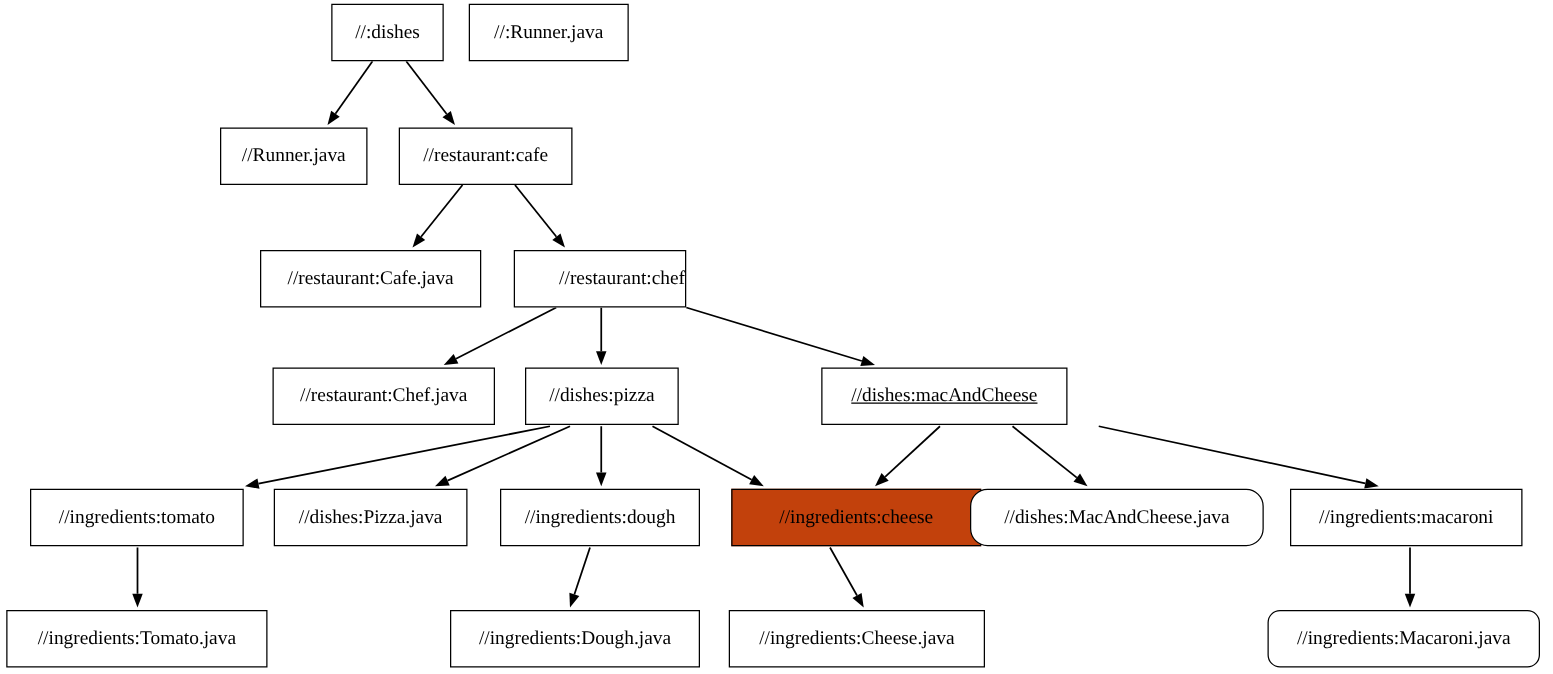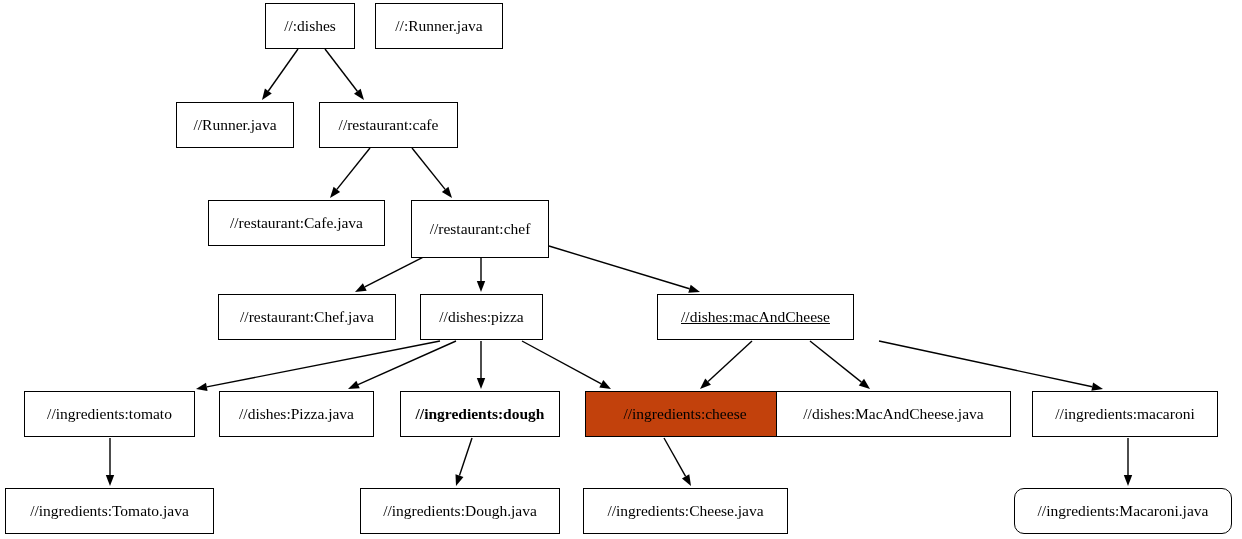--- a/index.html
+++ b/index.html
@@ -130,45 +130,45 @@
       </div>
       <div class="graph-node" style="left: 176px; top: 102px; width: 118px; height: 46px; border-color: rgb(0, 0, 0); background: rgb(255, 255, 255);">
         <span class="node-label">//Runner.java</span>
       </div>
       <div class="graph-node" style="left: 319px; top: 102px; width: 139px; height: 46px; border-color: rgb(0, 0, 0); background: rgb(255, 255, 255); text-align: right;">
         <span class="node-label">//restaurant:cafe</span>
       </div>
       <div class="graph-node" style="left: 208px; top: 200px; width: 177px; height: 46px; border-color: rgb(0, 0, 0); background: rgb(255, 255, 255);">
         <span class="node-label">//restaurant:Cafe.java</span>
       </div>
-      <div class="graph-node" style="left: 411px; top: 200px; width: 138px; height: 58px; border-color: rgb(0, 0, 0); background: rgb(255, 255, 255);">
+      <div class="graph-node" style="left: 411px; top: 200px; width: 138px; height: 46px; border-color: rgb(0, 0, 0); background: rgb(255, 255, 255); justify-content: flex-end;">
         <span class="node-label">//restaurant:chef</span>
       </div>
       <div class="graph-node" style="left: 218px; top: 294px; width: 178px; height: 46px; border-color: rgb(0, 0, 0); background: rgb(255, 255, 255);">
         <span class="node-label">//restaurant:Chef.java</span>
       </div>
       <div class="graph-node" style="left: 420px; top: 294px; width: 123px; height: 46px; border-color: rgb(0, 0, 0); background: rgb(255, 255, 255);">
         <span class="node-label">//dishes:pizza</span>
       </div>
       <div class="graph-node" style="left: 657px; top: 294px; width: 197px; height: 46px; border-color: rgb(0, 0, 0); background: rgb(255, 255, 255); text-decoration: underline;">
         <span class="node-label">//dishes:macAndCheese</span>
       </div>
       <div class="graph-node" style="left: 24px; top: 391px; width: 171px; height: 46px; border-color: rgb(0, 0, 0); background: rgb(255, 255, 255);">
         <span class="node-label">//ingredients:tomato</span>
       </div>
       <div class="graph-node" style="left: 219px; top: 391px; width: 155px; height: 46px; border-color: rgb(0, 0, 0); background: rgb(255, 255, 255);">
         <span class="node-label">//dishes:Pizza.java</span>
       </div>
-      <div class="graph-node" style="left: 400px; top: 391px; width: 160px; height: 46px; border-color: rgb(0, 0, 0); background: rgb(255, 255, 255); font-weight: bold;">
+      <div class="graph-node" style="left: 400px; top: 391px; width: 160px; height: 46px; border-color: rgb(0, 0, 0); background: rgb(255, 255, 255);">
         <span class="node-label">//ingredients:dough</span>
       </div>
       <div class="graph-node" style="left: 585px; top: 391px; width: 200px; height: 46px; border-color: rgb(0, 0, 0); background: #c2410c;">
         <span class="node-label">//ingredients:cheese</span>
       </div>
-      <div class="graph-node" style="left: 776px; top: 391px; width: 235px; height: 46px; border-color: rgb(0, 0, 0); background: rgb(255, 255, 255);">
+      <div class="graph-node" style="left: 776px; top: 391px; width: 235px; height: 46px; border-color: rgb(0, 0, 0); background: rgb(255, 255, 255); border-radius: 14px;">
         <span class="node-label">//dishes:MacAndCheese.java</span>
       </div>
       <div class="graph-node" style="left: 1032px; top: 391px; width: 186px; height: 46px; border-color: rgb(0, 0, 0); background: rgb(255, 255, 255);">
         <span class="node-label">//ingredients:macaroni</span>
       </div>
       <div class="graph-node" style="left: 5px; top: 488px; width: 209px; height: 46px; border-color: rgb(0, 0, 0); background: rgb(255, 255, 255); text-align: right;">
         <span class="node-label">//ingredients:Tomato.java</span>
       </div>
       <div class="graph-node" style="left: 360px; top: 488px; width: 200px; height: 46px; border-color: rgb(0, 0, 0); background: rgb(255, 255, 255);">
         <span class="node-label">//ingredients:Dough.java</span>

